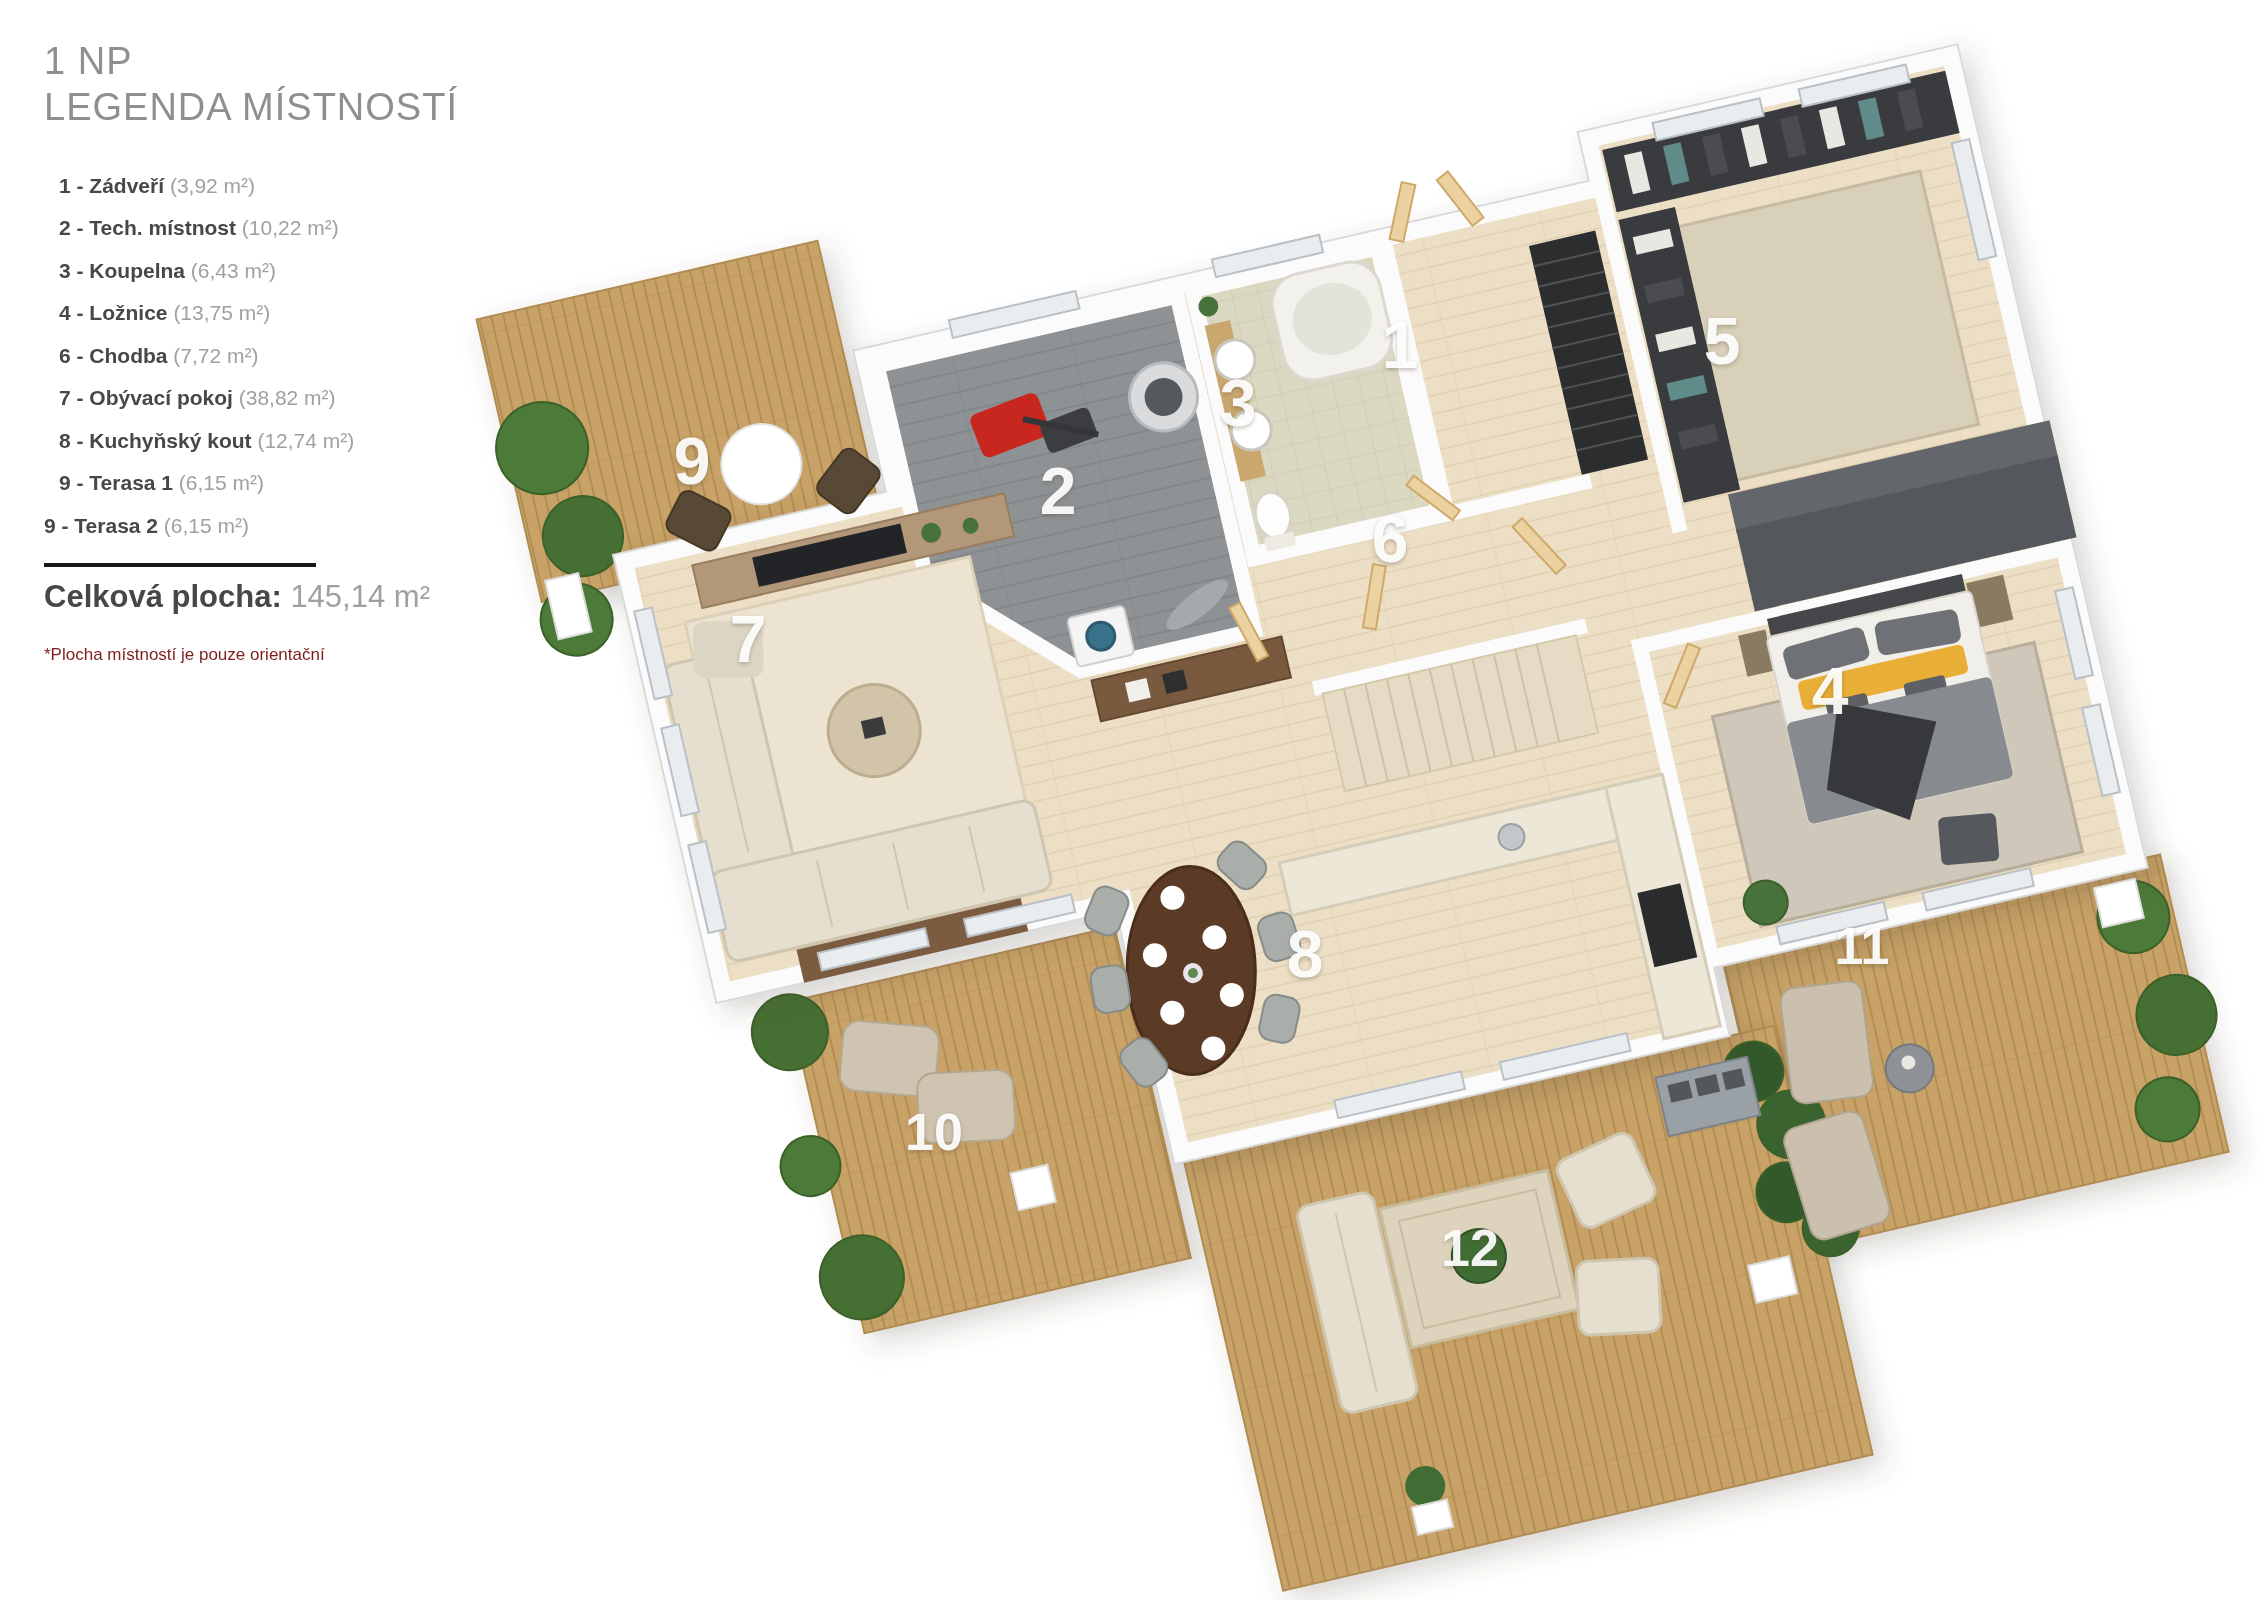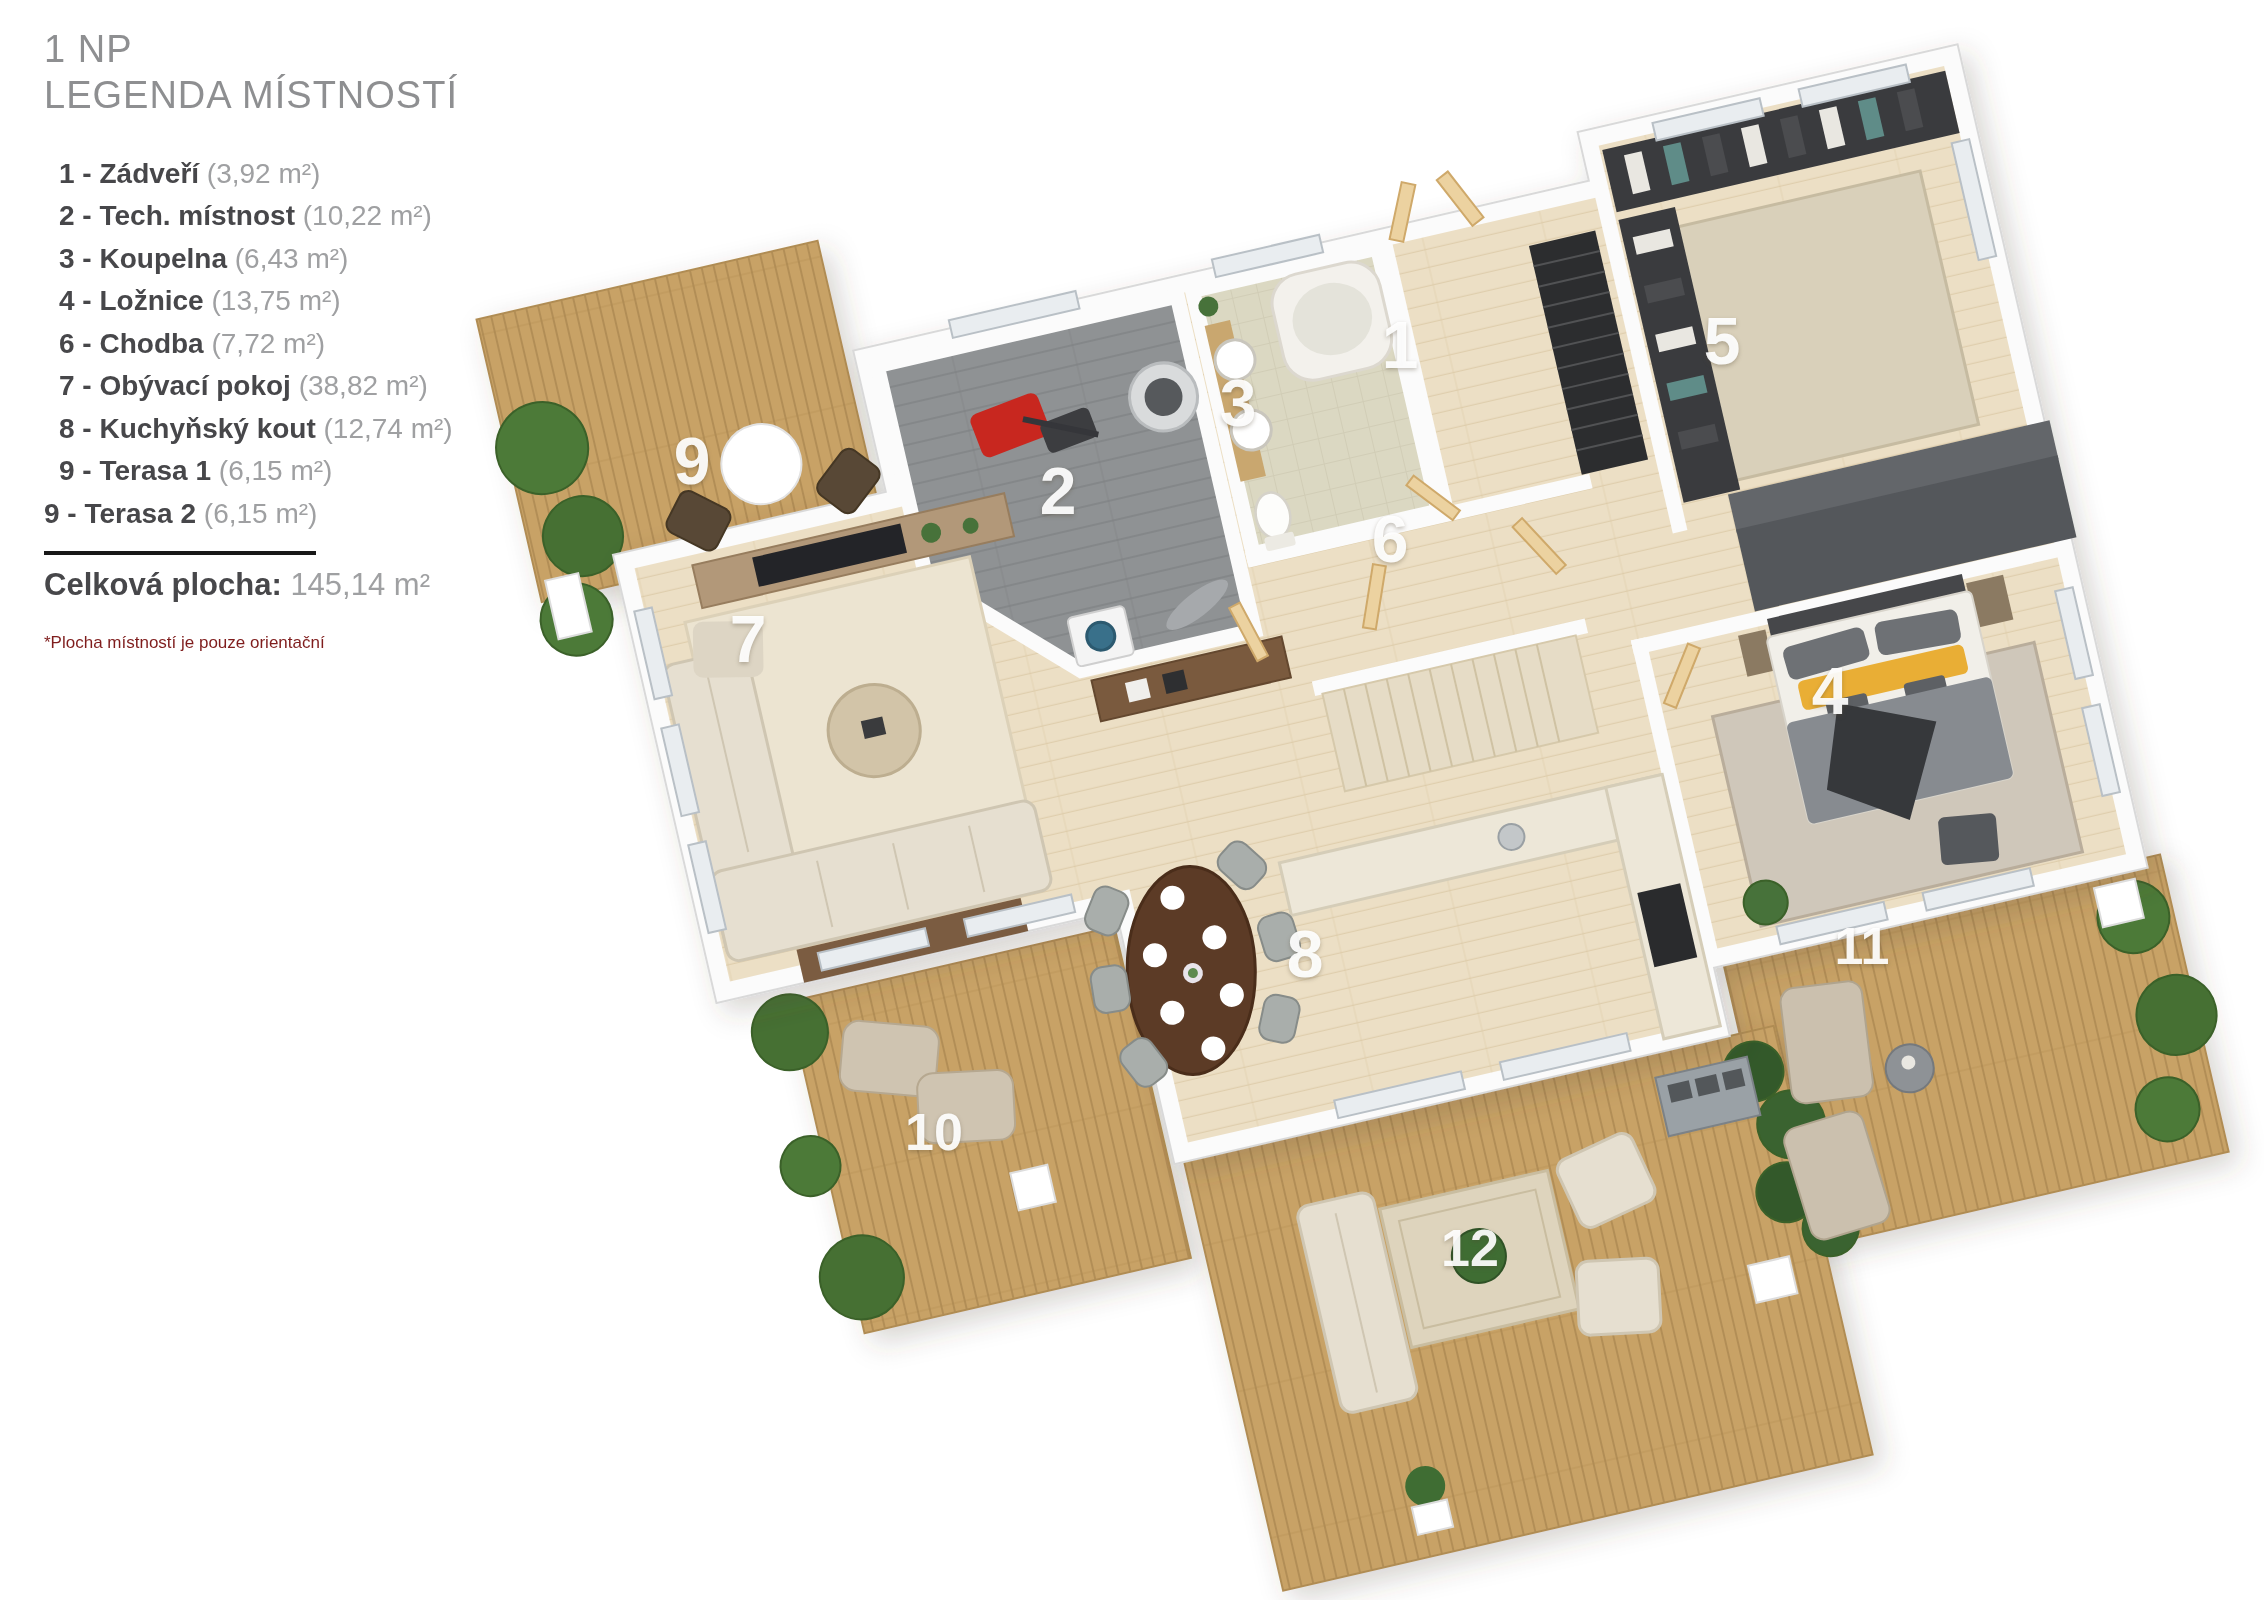--- a/index.html
+++ b/index.html
@@ -1,22 +1,22 @@
 <!DOCTYPE html>
 <html><head>
 <meta charset="utf-8">
 <style>
   html,body{margin:0;padding:0;background:#ffffff;}
   .canvas{position:relative;width:2264px;height:1600px;background:#ffffff;overflow:hidden;
           font-family:"Liberation Sans",sans-serif;}
   
-  .legend{position:absolute;left:44px;top:26px;width:600px;}
+  .legend{position:absolute;left:44px;top:38px;width:600px;}
   .l-head{font-size:38px;color:#8e8f91;line-height:1.22;letter-spacing:1px;font-weight:400;}
   .l-list{margin-top:34px;}
-  .lrow{font-size:28px;line-height:42.5px;white-space:nowrap;}
+  .lrow{font-size:21px;line-height:42.5px;white-space:nowrap;}
   .lrow.s{padding-left:15px;}
   .lname{font-weight:bold;color:#47474a;}
   .larea{color:#9fa0a2;}
   .divider{width:272px;height:4px;background:#181818;margin:16px 0 12px 0;}
   .total{font-size:31px;white-space:nowrap;}
   .footnote{margin-top:30px;font-size:17px;color:#7f1d1d;}
   
   svg.plan{position:absolute;left:0;top:0;width:2264px;height:1600px;}
   .roomnum{font-weight:bold;fill:#ffffff;fill-opacity:0.93;
            filter:drop-shadow(0 2px 2px rgba(80,70,50,0.35));}

